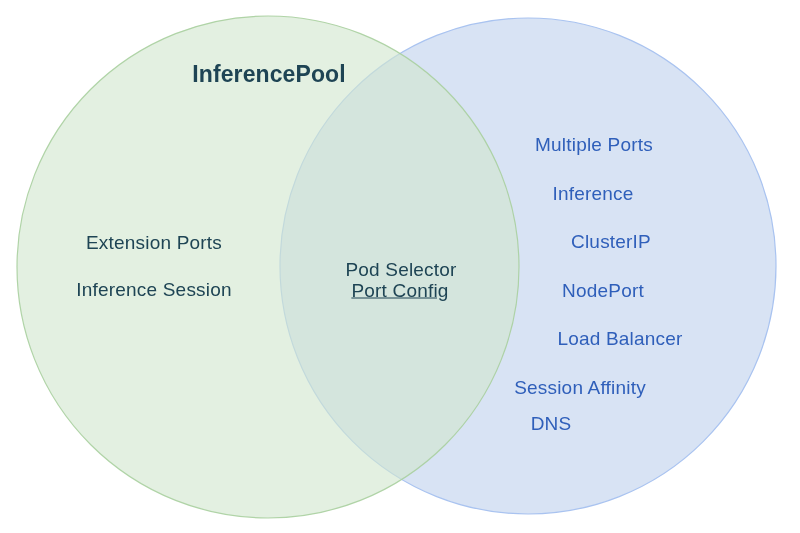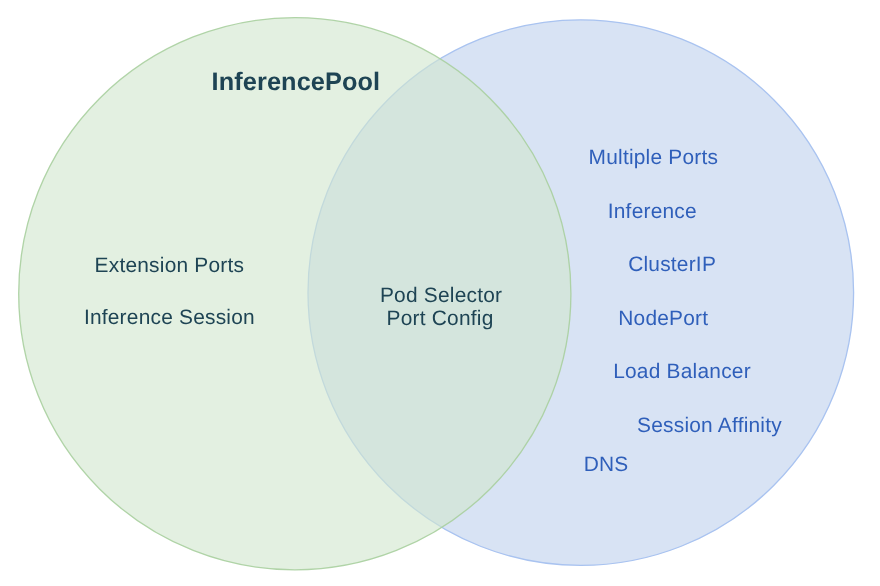--- a/index.html
+++ b/index.html
@@ -56,23 +56,23 @@
   <svg class="venn-svg" width="800" height="533" viewBox="0 0 800 533" aria-hidden="true">
     <circle class="circle-service" cx="528" cy="266" r="248"></circle>
     <circle class="circle-pool" cx="268" cy="267" r="251"></circle>
   </svg>
 
   <div class="lbl title pool-text" style="left:269px; top:74px;">InferencePool</div>
   <div class="lbl pool-text" style="left:154px; top:242px;">Extension Ports</div>
   <div class="lbl pool-text" style="left:154px; top:289px;">Inference Session</div>
 
   <div class="lbl pool-text" style="left:401px; top:242px;margin-top:27px;">Pod Selector</div>
-  <div class="lbl pool-text" style="left:400px; top:290px;">Port Config</div>
+  <div class="lbl pool-text" style="left:400px; top:290px;text-decoration:underline;">Port Config</div>
 
   <div class="lbl svc-text" style="left:594px; top:144px;">Multiple Ports</div>
   <div class="lbl svc-text" style="left:593px; top:193px;">Inference</div>
   <div class="lbl svc-text" style="left:594px; top:241px;margin-left:17px;">ClusterIP</div>
   <div class="lbl svc-text" style="left:603px; top:290px;">NodePort</div>
   <div class="lbl svc-text" style="left:620px; top:338px;">Load Balancer</div>
-  <div class="lbl svc-text" style="left:645px; top:387px;">Session Affinity</div>
+  <div class="lbl svc-text" style="left:580px; top:387px;">Session Affinity</div>
   <div class="lbl svc-text" style="left:551px; top:423px;">DNS</div>
 
 </div>
 
 </body></html>

